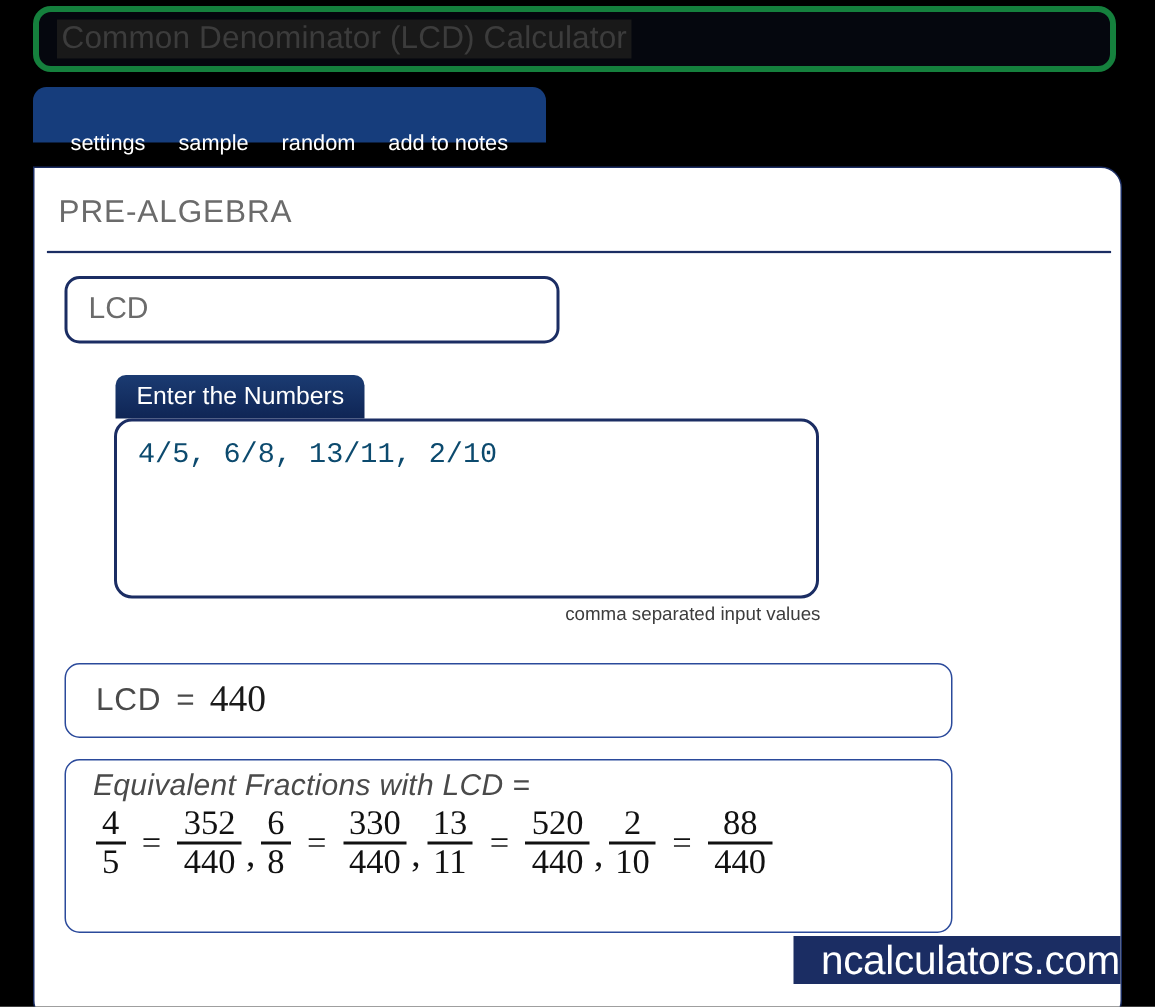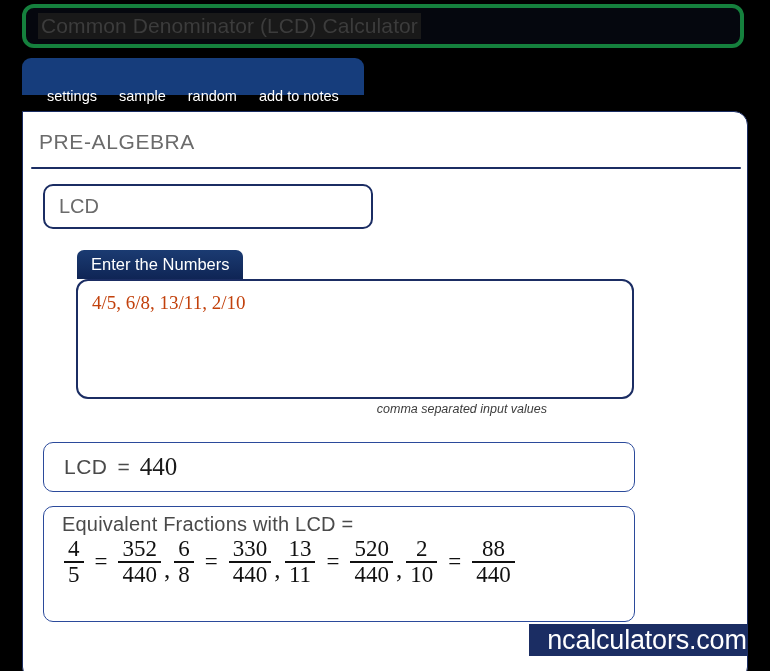--- a/index.html
+++ b/index.html
@@ -132,43 +132,42 @@
     color: #ffffff;
     font-size: 16.5px;
     display: flex;
     align-items: center;
     padding: 0 14px;
   }
   #numbers-input {
     position: absolute;
     left: 53px;
     top: 167px;
-    width: 558px;
+    width: 470px;
     height: 120px;
     box-sizing: border-box;
     background: #ffffff;
     border: 2px solid #1b2d63;
     border-radius: 12px;
     padding: 10px 14px;
-    font-family: Liberation Serif, serif;
+    font-family: Liberation Mono, monospace;
     font-size: 19px;
-    color: #c2410c;
+    color: #0c4a6e;
     resize: none;
     outline: none;
     line-height: 1.3;
   }
   #input-hint {
     position: absolute;
     left: 0;
     top: 290px;
     width: 524px;
     text-align: right;
     font-size: 12.5px;
     color: #3c3c3c;
-    font-style: italic;
   }
 
   
   #result-box {
     position: absolute;
     left: 20px;
     top: 330px;
     width: 592px;
     height: 50px;
     box-sizing: border-box;
@@ -206,20 +205,21 @@
     background: #ffffff;
     border: 1.8px solid #2b4a9b;
     border-radius: 10px;
     padding: 6px 0 0 18px;
   }
   #frac-title {
     font-size: 20px;
     color: #4a4a4a;
     letter-spacing: 0.2px;
     white-space: nowrap;
+    font-style: italic;
   }
   #frac-row {
     display: flex;
     align-items: center;
     margin-top: 1px;
     font-family: "Liberation Serif", serif;
     color: #111111;
   }
   .frac {
     display: inline-flex;

